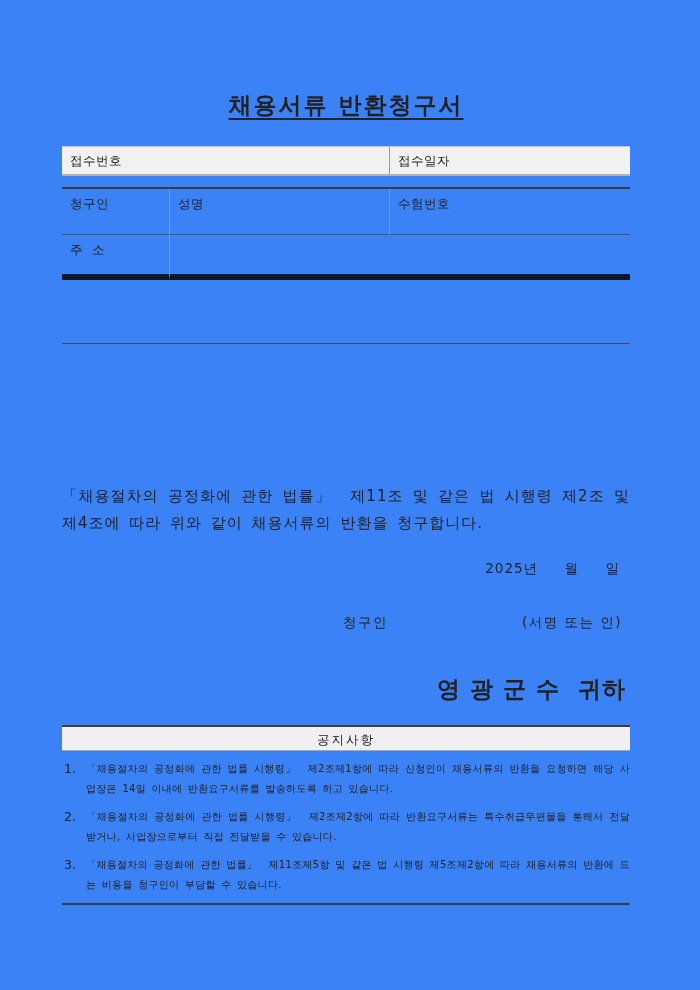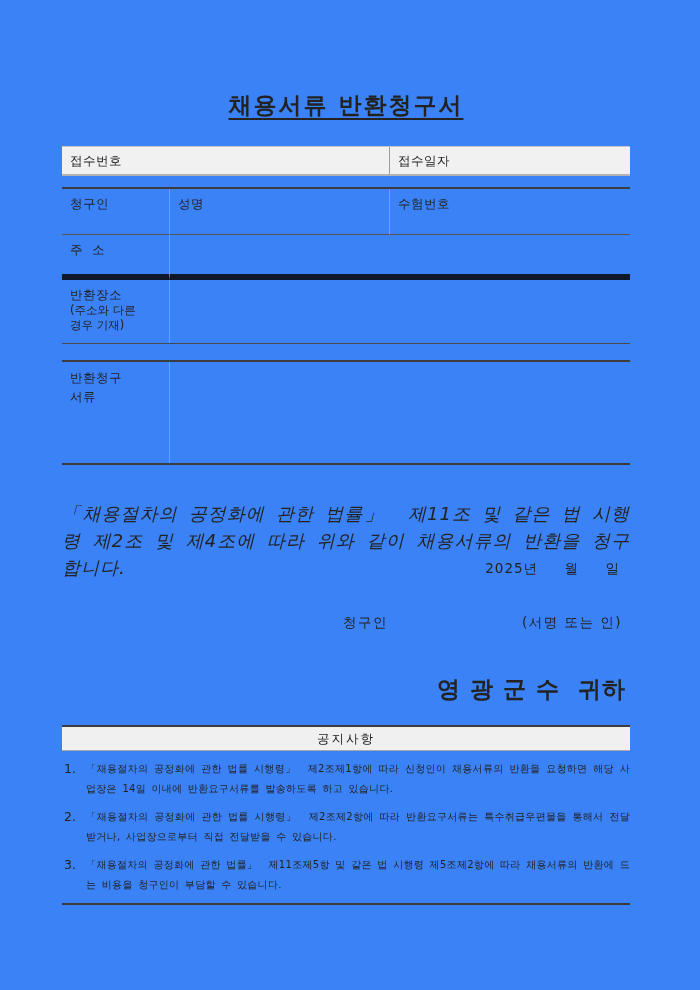--- a/index.html
+++ b/index.html
@@ -80,28 +80,27 @@
     border-right: 1px solid #9a9a9a;
     font-size: 12.5px;
     line-height: 19px;
     padding: 6px 8px;
     letter-spacing: 0.5px;
   }
   .t-docs .value-cell { flex: 1; }
 
   
   .body-par {
-    top: 500px;
-    font-size: 18px;
+    top: 483px;
+    font-size: 15px;
     line-height: 27px;
     text-align: justify;
     letter-spacing: 1px;
     word-spacing: 3px;
     white-space: pre-wrap;
-    font-style: italic;
   }
 
   
   .date-line {
     top: 560px;
     text-align: right;
     padding-right: 10px;
     font-size: 13.5px;
     letter-spacing: 1px;
     white-space: pre;
@@ -133,21 +132,20 @@
   .notice { top: 725px; }
   .notice-header {
     border-top: 2px solid #3d3d3d;
     border-bottom: 1px solid #a8a8a8;
     background: #f0f0f0;
     height: 26px;
     line-height: 25px;
     text-align: center;
     font-size: 12.5px;
     letter-spacing: 2px;
-    font-family: Liberation Serif, serif;
   }
   .notice-items {
     padding: 8px 0 6px 0;
     border-bottom: 2px solid #3d3d3d;
   }
   .notice-item {
     display: flex;
     margin: 0 0 8px 2px;
   }
   .notice-item:last-child { margin-bottom: 2px; }
@@ -198,39 +196,25 @@
       <span></span>
     </div>
 
     <div class="cell row-b bdr-r">
       <span style="white-space:pre">주  소</span>
     </div>
     <div class="cell row-b colspan2">
       <span></span>
     </div>
 
-    <div class="cell row-c bdr-r">
-      <div>반환장소</div>
-      <div class="note-small">(주소와 다른</div>
-      <div class="note-small">경우 기재)</div>
-    </div>
     <div class="cell row-c colspan2">
       <span></span>
     </div>
   </div>
 
-  <div class="sec t-docs">
-    <div class="label-cell">
-      <div>반환청구</div>
-      <div>서류</div>
-    </div>
-    <div class="value-cell">
-      <span></span>
-    </div>
-  </div>
 
   <div class="sec body-par">「채용절차의 공정화에 관한 법률」  제11조 및 같은 법 시행령 제2조 및 제4조에 따라 위와 같이 채용서류의 반환을 청구합니다.</div>
 
   <div class="sec date-line">2025년     월     일</div>
 
   <div class="sec sign-line">
     <span class="claimant">청구인</span>
     <span class="sign-note">(서명 또는 인)</span>
   </div>
 

